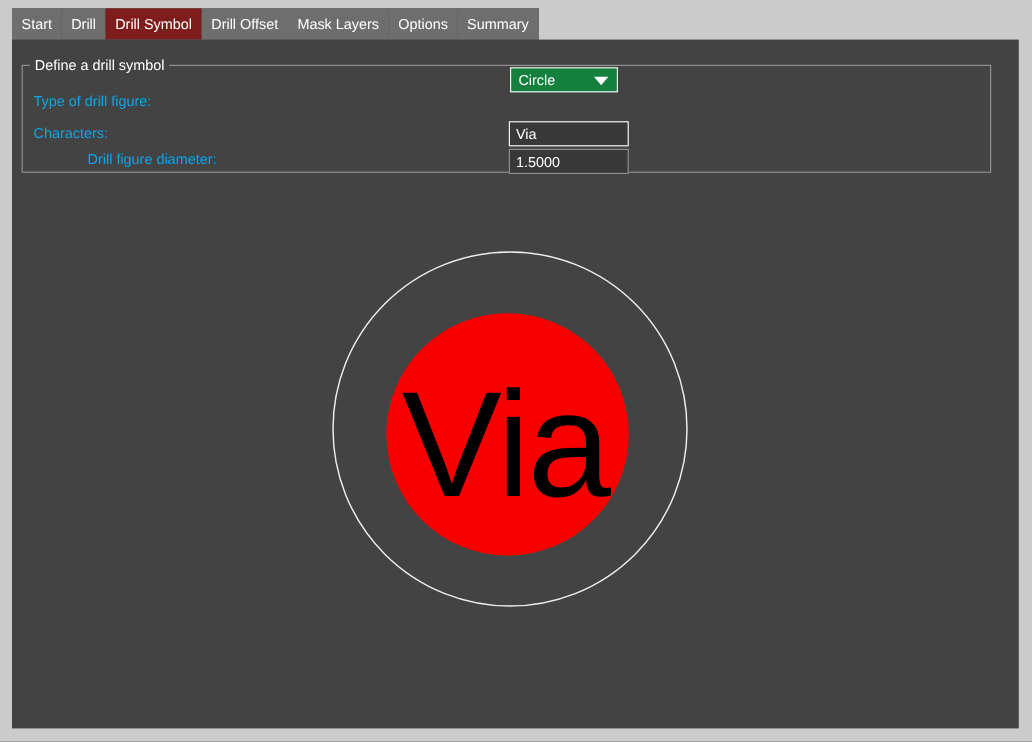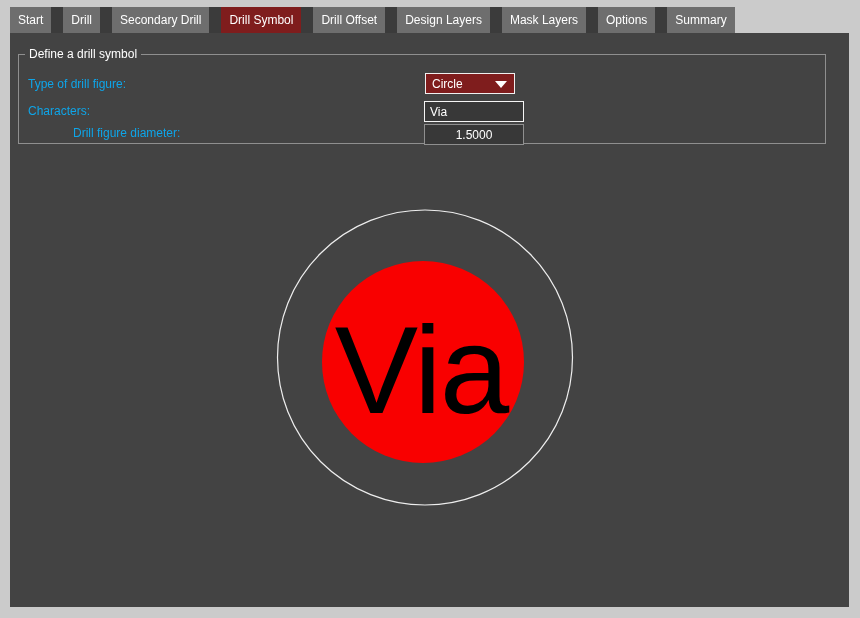--- a/index.html
+++ b/index.html
@@ -8,21 +8,21 @@
     background: #cbcbcb;
     font-family: "Liberation Sans", sans-serif;
     position: relative;
     overflow: hidden;
   }
   .page { position: absolute; inset: 0; width: 860px; height: 618px; background: #cbcbcb; }
 
   
   .tabbar {
     position: absolute; left: 10px; top: 7px;
-    display: flex; column-gap: 12px;
+    display: flex; column-gap: 0;
     background: #3b3b3b;
     height: 26px; width: fit-content;
   }
   .tab {
     display: flex; align-items: center;
     padding: 0 8px;
     background: #6e6e6e;
     color: #ffffff;
     font-size: 12px;
     white-space: nowrap;
@@ -47,23 +47,23 @@
     margin-left: 6px; padding: 0 4px;
     color: #ffffff; font-size: 12px; line-height: 13px; margin-top: 42px;
   }
 
   .field-label {
     position: absolute; left: 18px;
     color: #0ea5e9; font-size: 12px;
   }
 
   .combo {
-    position: absolute; left: 415px; top: 40px;
+    position: absolute; left: 415px; top: 23px;
     width: 90px; height: 21px;
-    background: #7f1d1d;
+    background: #15803d;
     border: 1px solid #f0f0f0;
     color: #ffffff; font-size: 12px;
     display: flex; align-items: center;
     padding-left: 6px;
   }
   .combo .arrow {
     position: absolute; right: 7px; top: 7px;
     width: 0; height: 0;
     border-left: 6px solid transparent;
     border-right: 6px solid transparent;
@@ -72,43 +72,41 @@
   .textbox {
     position: absolute; left: 414px;
     width: 100px; height: 21px;
     background: #383838;
     border: 1px solid #f5f5f5;
     color: #ffffff; font-size: 12px;
     padding: 0 5px;
     font-family: "Liberation Sans", sans-serif;
     outline: none;
   }
-  .textbox.dim { border-color: #8f8f8f; text-align: center; }
+  .textbox.dim { border-color: #8f8f8f; }
 
   
   .preview-svg { position: absolute; left: 0; top: 0; width: 839px; height: 574px; }
   .preview-svg text {
     font-family: "Liberation Sans", sans-serif;
     font-size: 125px;
     letter-spacing: -2px;
     fill: #000000;
   }
 </style>
 </head>
 <body>
 
 <div class="page">
 
   <div class="tabbar">
     <div class="tab">Start</div>
     <div class="tab">Drill</div>
-    <div class="tab">Secondary Drill</div>
     <div class="tab active">Drill Symbol</div>
     <div class="tab">Drill Offset</div>
-    <div class="tab">Design Layers</div>
     <div class="tab">Mask Layers</div>
     <div class="tab">Options</div>
     <div class="tab">Summary</div>
   </div>
 
   <div class="panel">
 
     <fieldset class="group">
       <legend>Define a drill symbol</legend>
     </fieldset>

